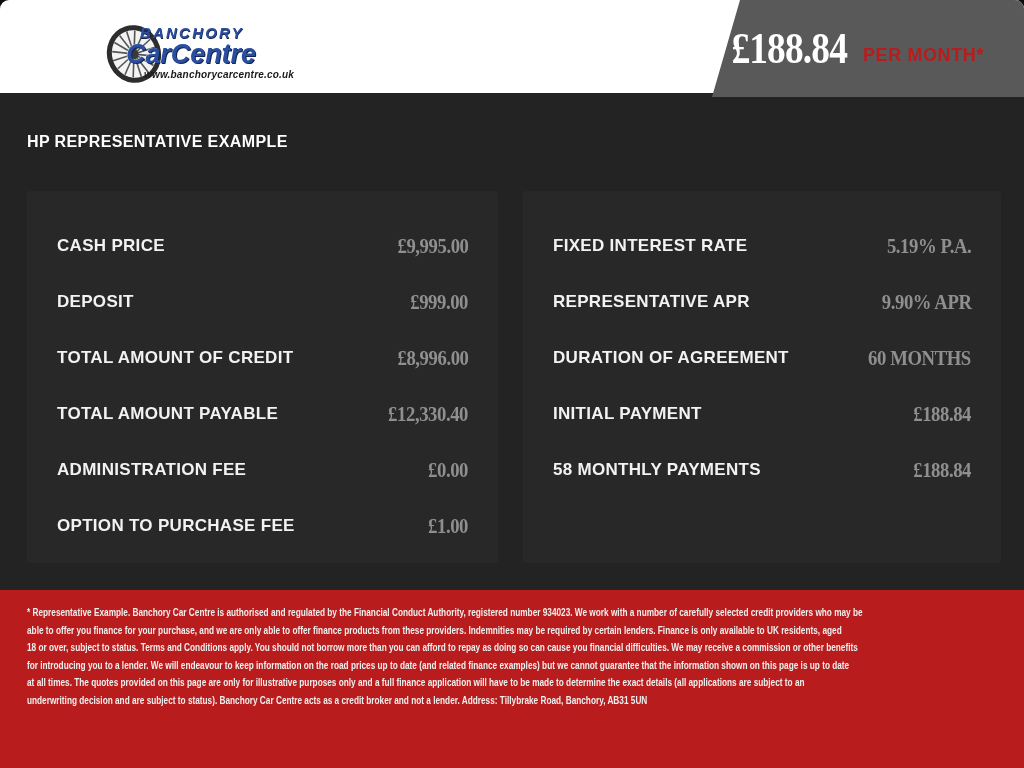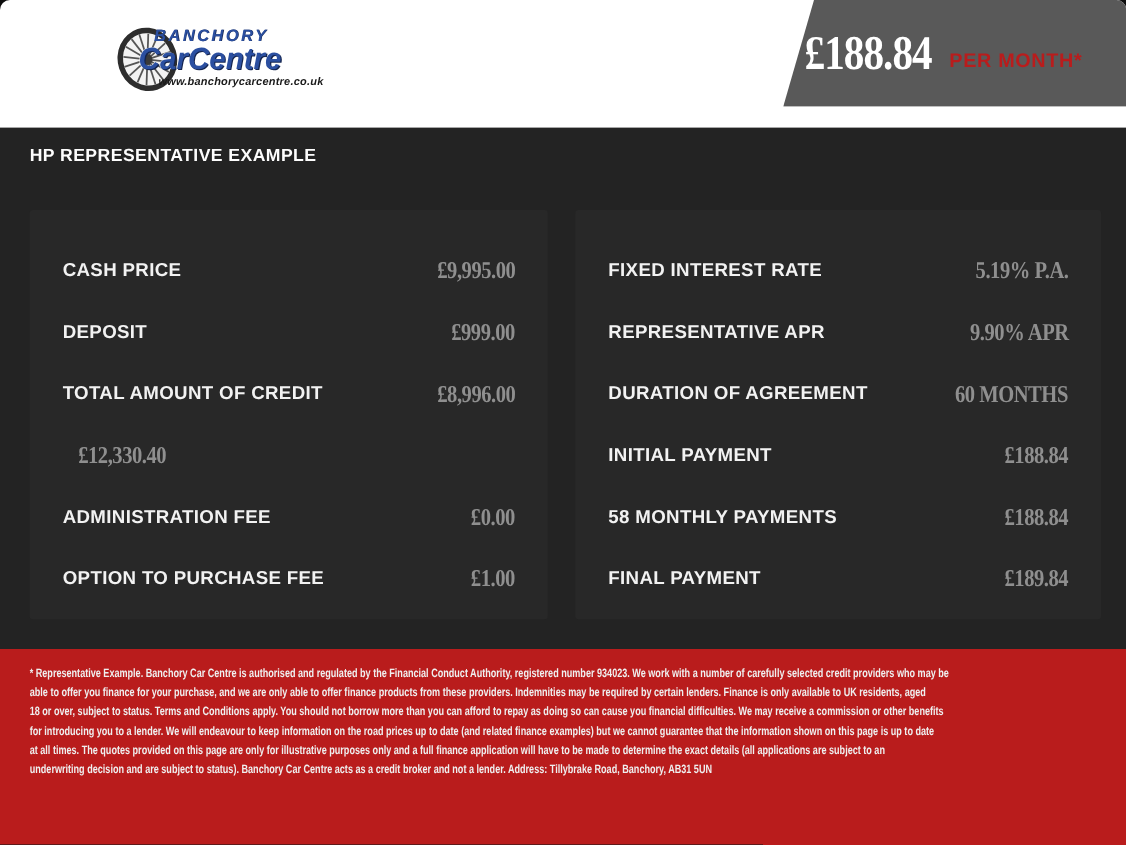--- a/index.html
+++ b/index.html
@@ -4,21 +4,21 @@
 <style>
   html, body { margin: 0; padding: 0; background: #0d0d0d; }
   body { width: 1024px; height: 768px; font-family: "Liberation Sans", sans-serif; }
   .page {
     position: relative; width: 1024px; height: 768px;
     background: #232323; overflow: hidden; border-radius: 9px 9px 0 0;
   }
 
   
   .header {
-    position: absolute; top: 0; left: 0; width: 1024px; height: 116px;
+    position: absolute; top: 0; left: 0; width: 1024px; height: 93px;
     background: #ffffff;
   }
   .price-banner {
     position: absolute; top: 0; left: 0; width: 1024px; height: 97px;
     background: #595959;
     clip-path: polygon(740px 0, 1024px 0, 1024px 97px, 712px 97px);
   }
   .banner-content {
     position: absolute; top: 0; right: 40px; height: 97px;
     display: flex; align-items: center; gap: 16px;
@@ -138,20 +138,21 @@
       </div>
       <div class="finance-row">
         <span class="finance-label">DEPOSIT</span>
         <span class="finance-value">£999.00</span>
       </div>
       <div class="finance-row">
         <span class="finance-label">TOTAL AMOUNT OF CREDIT</span>
         <span class="finance-value">£8,996.00</span>
       </div>
       <div class="finance-row">
+        <span class="finance-label">TOTAL AMOUNT PAYABLE</span>
         <span class="finance-value">£12,330.40</span>
       </div>
       <div class="finance-row">
         <span class="finance-label">ADMINISTRATION FEE</span>
         <span class="finance-value">£0.00</span>
       </div>
       <div class="finance-row">
         <span class="finance-label">OPTION TO PURCHASE FEE</span>
         <span class="finance-value">£1.00</span>
       </div>
@@ -170,24 +171,20 @@
         <span class="finance-value">60 MONTHS</span>
       </div>
       <div class="finance-row">
         <span class="finance-label">INITIAL PAYMENT</span>
         <span class="finance-value">£188.84</span>
       </div>
       <div class="finance-row">
         <span class="finance-label">58 MONTHLY PAYMENTS</span>
         <span class="finance-value">£188.84</span>
       </div>
-      <div class="finance-row">
-        <span class="finance-label">FINAL PAYMENT</span>
-        <span class="finance-value">£189.84</span>
-      </div>
     </div>
 
   <div class="footer">
       <div class="disclaimer-line">* Representative Example. Banchory Car Centre is authorised and regulated by the Financial Conduct Authority, registered number 934023. We work with a number of carefully selected credit providers who may be</div>
       <div class="disclaimer-line">able to offer you finance for your purchase, and we are only able to offer finance products from these providers. Indemnities may be required by certain lenders. Finance is only available to UK residents, aged</div>
       <div class="disclaimer-line">18 or over, subject to status. Terms and Conditions apply. You should not borrow more than you can afford to repay as doing so can cause you financial difficulties. We may receive a commission or other benefits</div>
       <div class="disclaimer-line">for introducing you to a lender. We will endeavour to keep information on the road prices up to date (and related finance examples) but we cannot guarantee that the information shown on this page is up to date</div>
       <div class="disclaimer-line">at all times. The quotes provided on this page are only for illustrative purposes only and a full finance application will have to be made to determine the exact details (all applications are subject to an</div>
       <div class="disclaimer-line">underwriting decision and are subject to status). Banchory Car Centre acts as a credit broker and not a lender. Address: Tillybrake Road, Banchory, AB31 5UN</div>
     </div>

